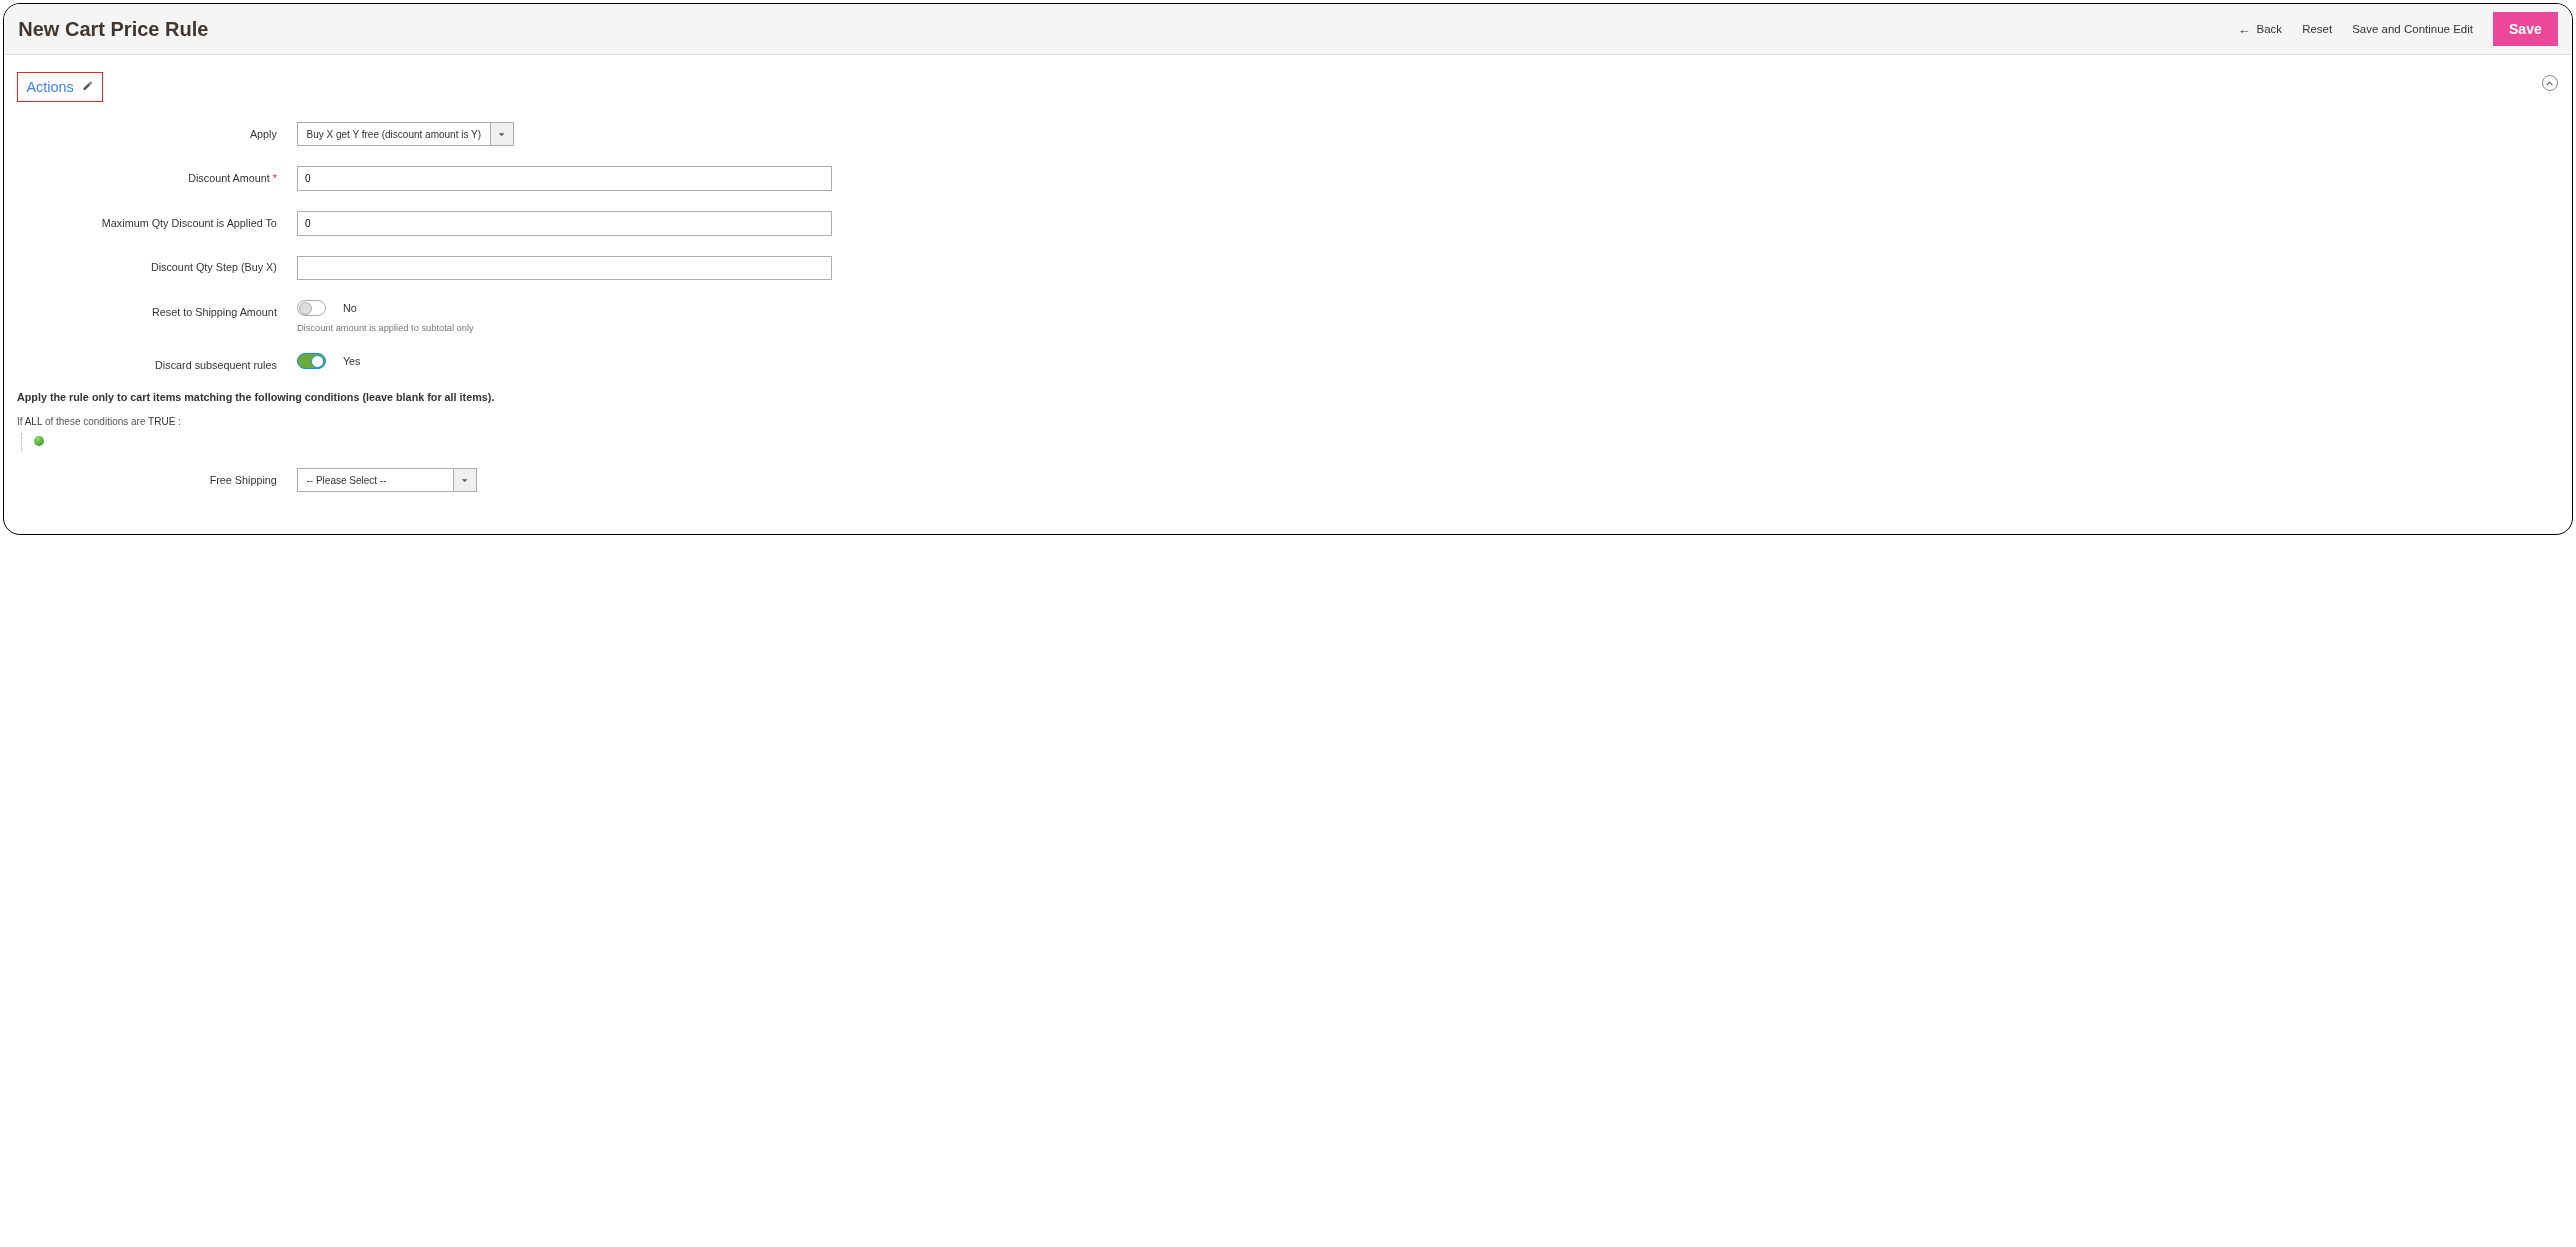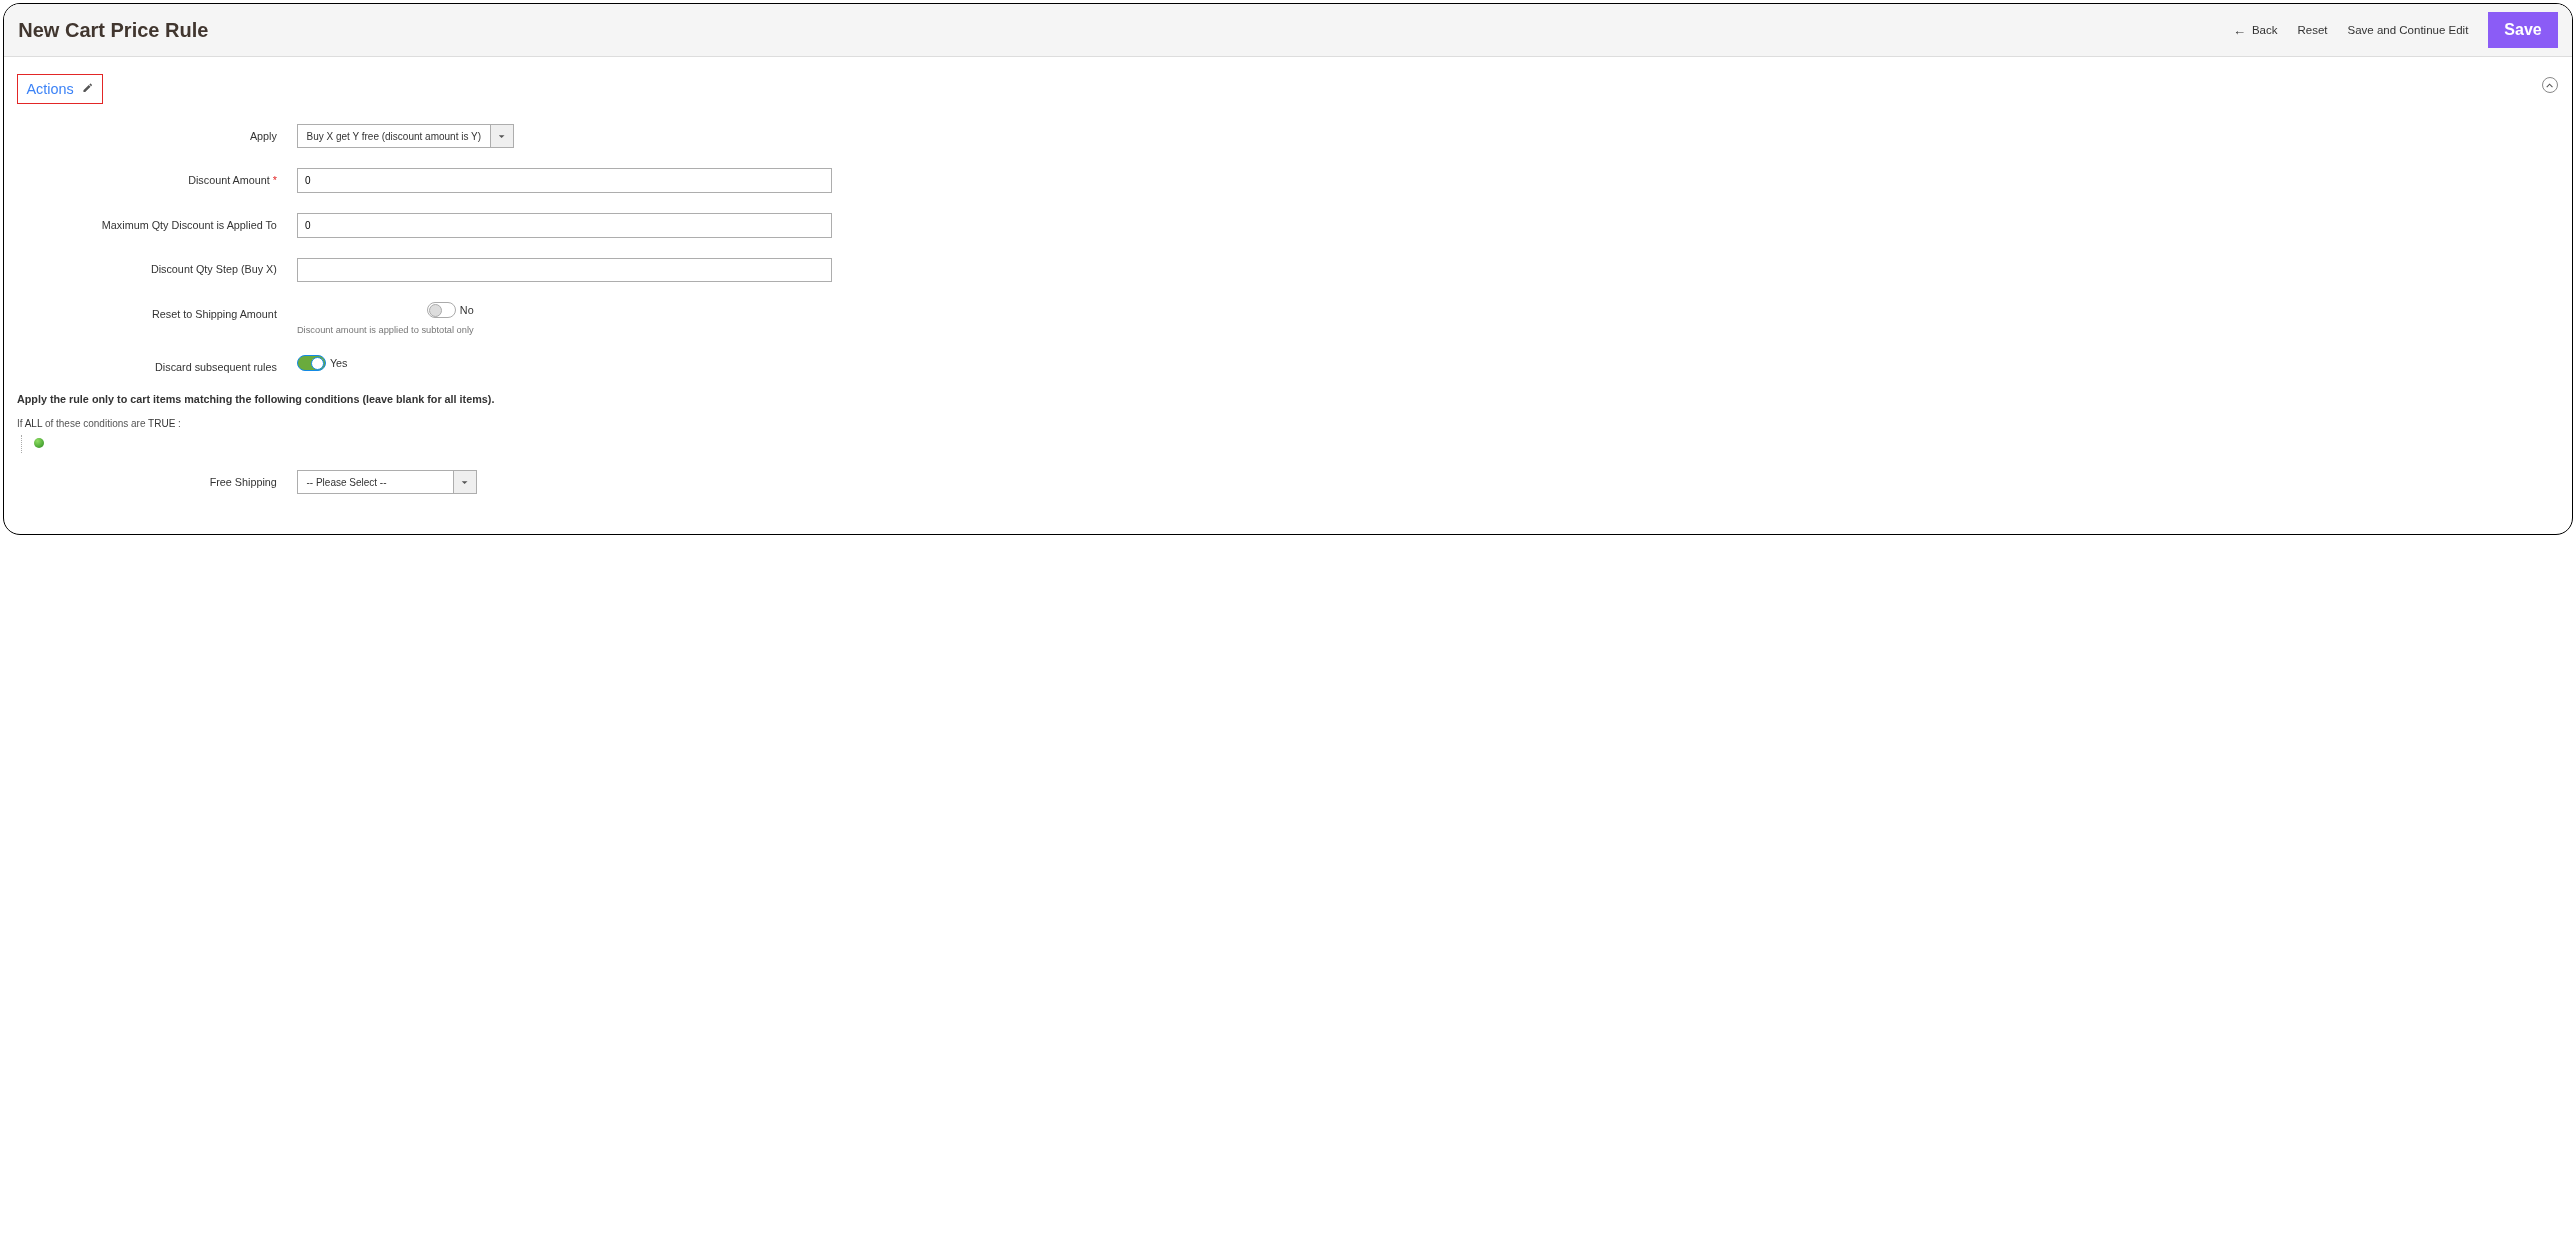--- a/index.html
+++ b/index.html
@@ -39,25 +39,25 @@
   border: none;
   font-size: 11.5px;
   color: #333;
   cursor: pointer;
   display: flex;
   align-items: center;
   gap: 5.8px;
   font-weight: 500;
 }
 .btn-save {
-  background: #8b5cf6;
+  background: #ec4899;
   color: #fff;
   border: none;
   padding: 8.6px 16px;
-  font-size: 16px;
+  font-size: 14px;
   font-weight: 600;
   cursor: pointer;
 }
 .back-arrow {
   font-size: 13px;
   line-height: 1;
 }
 .content-wrapper {
   padding: 17px 13px;
   position: relative;
@@ -135,22 +135,21 @@
 .text-input {
   border: 0.7px solid #adadad;
   padding: 5.8px 7.2px;
   font-size: 10px;
   width: 535px;
   background: #fff;
 }
 .toggle-row {
   display: flex;
   align-items: center;
-  gap: 4px;
-  justify-content: flex-end;
+  gap: 17px;
 }
 .toggle {
   width: 29px;
   height: 16px;
   border-radius: 8px;
   position: relative;
   cursor: pointer;
 }
 .toggle-off {
   background: #fff;

